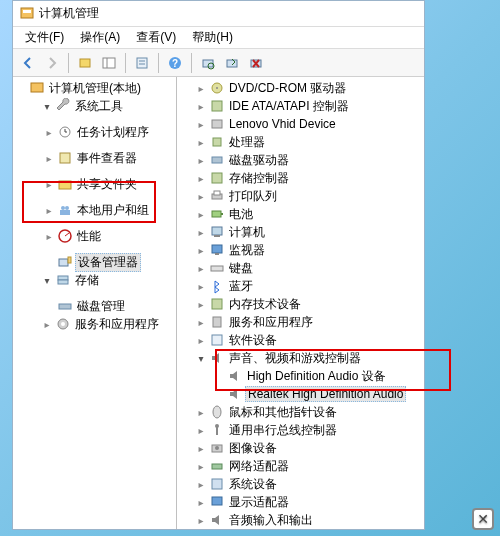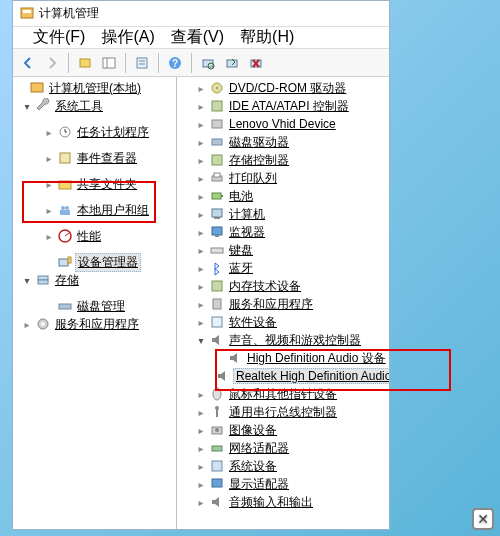--- a/index.html
+++ b/index.html
@@ -9,44 +9,44 @@
   background: linear-gradient(135deg, #a8d8ff 0%, #7ec5e8 50%, #5ab4d8 100%);
   width: 500px;
   height: 536px;
   overflow: hidden;
   position: relative;
 }
 .window {
   position: absolute;
   left: 12px;
   top: 0;
-  width: 378px;
+  width: 413px;
   height: 530px;
   background: #fff;
   border: 1px solid #9bb3c9;
   display: flex;
   flex-direction: column;
 }
 .titlebar {
   height: 26px;
   display: flex;
   align-items: center;
   padding: 0 6px;
   border-bottom: 1px solid #dcdcdc;
   background: #fff;
 }
 .titlebar .ticon { width: 16px; height: 16px; margin-right: 4px; }
 .titlebar .ttitle { font-size: 12px; color: #000; }
 .menubar {
   height: 22px;
   display: flex;
   align-items: center;
-  padding: 0 12px;
+  padding: 0 4px;
   border-bottom: 1px solid #dcdcdc;
-  font-size: 16px;
+  font-size: 12px;
 }
 .menubar .mitem { padding: 2px 8px; cursor: default; }
 .toolbar {
   height: 28px;
   display: flex;
   align-items: center;
   padding: 0 4px;
   border-bottom: 1px solid #d0d0d0;
   background: #f7f7f7;
   gap: 2px;
@@ -86,27 +86,27 @@
   width: 12px; height: 12px;
   display: flex; align-items: center; justify-content: center;
   font-size: 10px;
   color: #666;
   cursor: default;
 }
 .tree-node .twisty.expanded::before { content: "▾"; color:#555; }
 .tree-node .twisty.collapsed::before { content: "▸"; color:#888; }
 .tree-node .twisty.leaf { visibility: hidden; }
 .tree-node .nicon { width: 16px; height: 16px; margin: 0 2px; flex-shrink:0; }
-.tree-node .nlabel { padding: 0 2px; text-decoration: underline; }
+.tree-node .nlabel { padding: 0 2px; }
 .tree-node.selected .nlabel {
   background: #e5e5e5;
   border: 1px dotted #88b8e0;
 }
 .indent-0 { padding-left: 2px; }
-.indent-1 { padding-left: 8px; }
+.indent-1 { padding-left: 28px; }
 .indent-2 { padding-left: 30px; margin-top: 8px; }
 .r-indent-1 { padding-left: 18px; }
 .r-indent-2 { padding-left: 36px; }
 .highlight-box-red {
   border: 2px solid #e00000;
   position: absolute;
   pointer-events: none;
 }
 .hb1 { left: 22px; top: 181px; width: 134px; height: 42px; }
 .hb2 { left: 215px; top: 349px; width: 236px; height: 42px; }
@@ -355,20 +355,29 @@
             <svg width="16" height="16">
               <rect x="3" y="4" width="10" height="8" fill="#d0d0d0" stroke="#888"></rect>
             </svg>
           </span>
           <span class="nlabel">Lenovo Vhid Device</span>
         </div>
         <div class="tree-node r-indent-1">
           <span class="twisty collapsed"></span>
           <span class="nicon">
             <svg width="16" height="16">
+              <rect x="4" y="4" width="8" height="8" fill="#c8d8a8" stroke="#7a9a5a"></rect>
+            </svg>
+          </span>
+          <span class="nlabel">处理器</span>
+        </div>
+        <div class="tree-node r-indent-1">
+          <span class="twisty collapsed"></span>
+          <span class="nicon">
+            <svg width="16" height="16">
               <rect x="3" y="5" width="10" height="6" fill="#b0c4d4" stroke="#6a8caa"></rect>
             </svg>
           </span>
           <span class="nlabel">磁盘驱动器</span>
         </div>
         <div class="tree-node r-indent-1">
           <span class="twisty collapsed"></span>
           <span class="nicon">
             <svg width="16" height="16">
               <rect x="3" y="3" width="10" height="10" fill="#c8d8a8" stroke="#7a9a5a"></rect>

